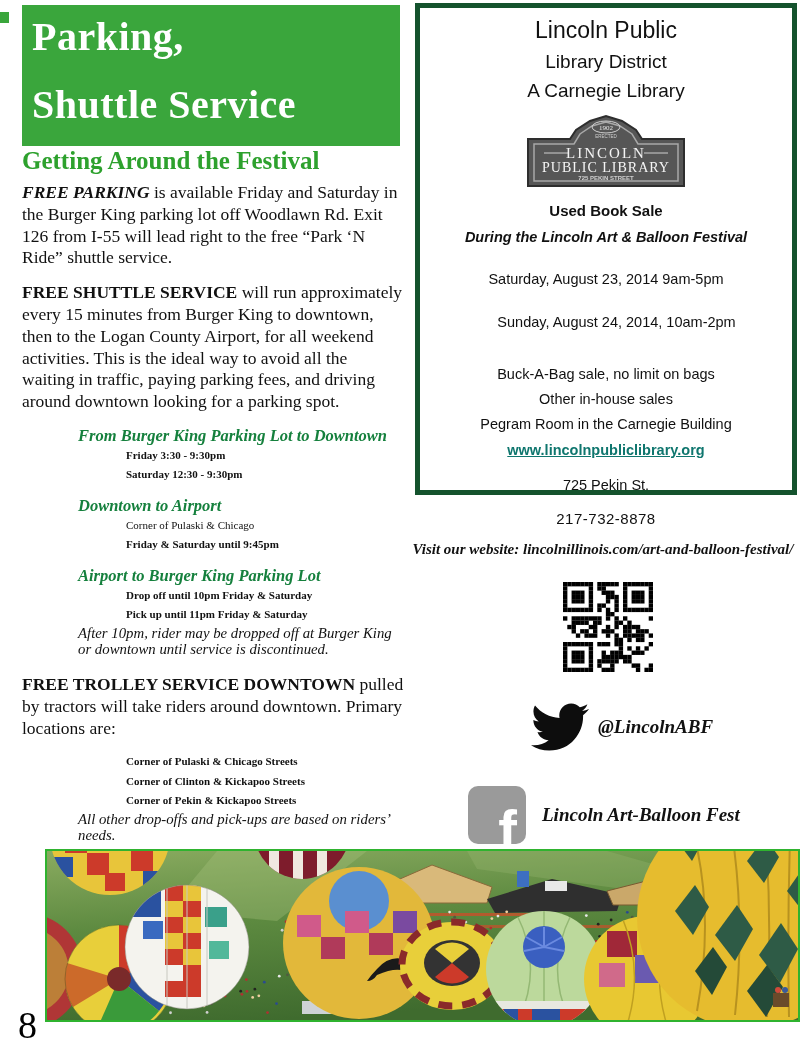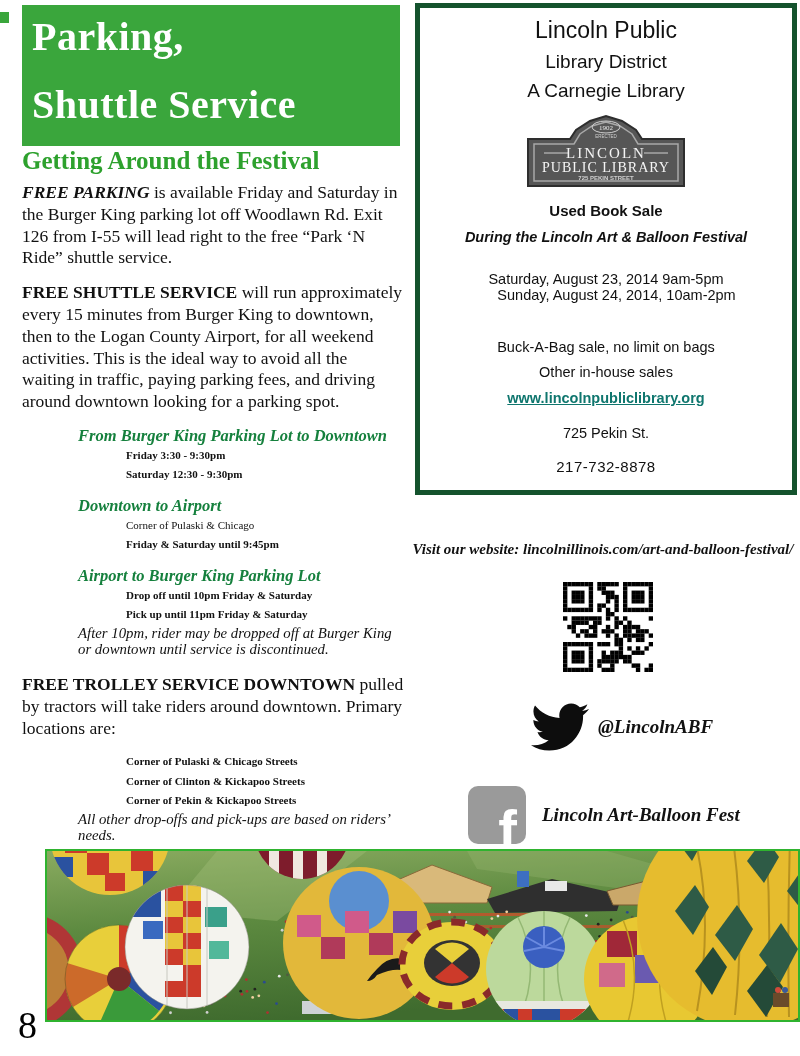--- a/index.html
+++ b/index.html
@@ -30,21 +30,21 @@
   
   .lib-box{position:absolute;left:415px;top:3px;width:382px;height:492px;border:5px solid #14532d;
            background:#fff;font-family:"Liberation Sans",sans-serif;text-align:center;box-sizing:border-box;}
   .lb-t1{font-size:23px;margin-top:9px;}
   .lb-t2{font-size:19px;margin-top:7px;}
   .lb-t3{font-size:19px;margin-top:7px;}
   .lb-sign{margin:10px auto 0 auto;width:180px;height:78px;}
   .lb-event{font-size:15px;font-weight:bold;margin-top:12px;}
   .lb-eventsub{font-size:14.5px;font-weight:bold;font-style:italic;margin-top:10px;}
   .lb-date1{font-size:14.5px;margin-top:26px;}
-  .lb-date2{font-size:14.5px;margin-top:0;padding-left:21px;}
+  .lb-date2{font-size:14.5px;margin-top:27px;padding-left:21px;}
   .lb-d1{font-size:14.5px;margin-top:36px;}
   .lb-d2{font-size:14.5px;margin-top:9px;}
   .lb-d3{font-size:14.5px;margin-top:9px;}
   .lb-web{font-size:14.5px;font-weight:bold;text-decoration:underline;margin-top:10px;display:inline-block;color:#0f766e;}
   .lb-webwrap{margin-top:0;}
   .lb-addr{font-size:14.5px;margin-top:18px;}
   .lb-phone{font-size:15px;margin-top:17px;letter-spacing:.5px;}
 
   
   .visit-line{position:absolute;left:406px;top:541px;width:394px;text-align:center;
@@ -134,20 +134,21 @@
         <text x="90" y="67.5" text-anchor="middle" font-family="Liberation Sans,sans-serif" font-size="6" font-weight="bold" fill="#cfcfcf">725 PEKIN STREET</text>
       </svg>
     </div>
 
     <div class="lb-event">Used Book Sale</div>
     <div class="lb-eventsub">During the Lincoln Art &amp; Balloon Festival</div>
     <div class="lb-date1">Saturday, August 23, 2014 9am-5pm</div>
     <div class="lb-date2">Sunday, August 24, 2014, 10am-2pm</div>
     <div class="lb-d1">Buck-A-Bag sale, no limit on bags</div>
     <div class="lb-d2">Other in-house sales</div>
+    <div class="lb-d3">Pegram Room in the Carnegie Building</div>
     <div class="lb-webwrap"><span class="lb-web">www.lincolnpubliclibrary.org</span></div>
     <div class="lb-addr">725 Pekin St.</div>
     <div class="lb-phone">217-732-8878</div>
   </div>
 
   <div class="visit-line">Visit our website: lincolnillinois.com/art-and-balloon-festival/</div>
 
   <div class="qr">
     <svg id="qr-svg" width="90" height="90" viewBox="0 0 21 21">
         <rect x="0" y="0" width="1.02" height="1.02" fill="#000"></rect>

